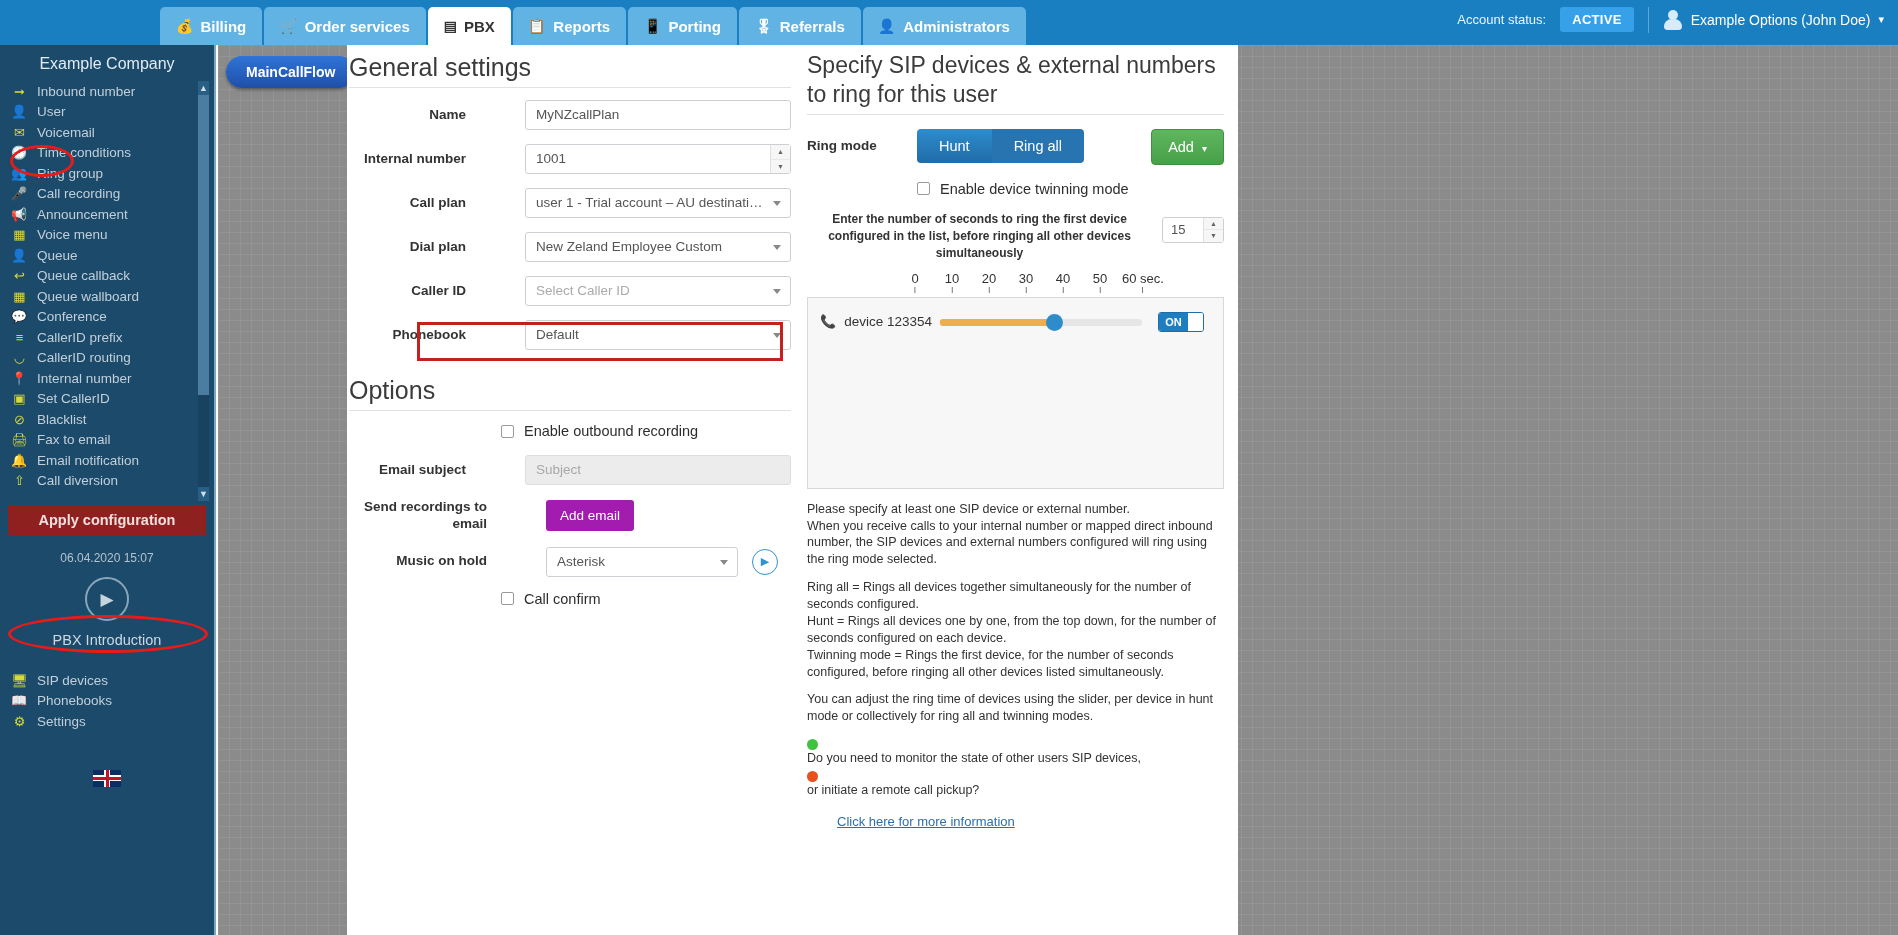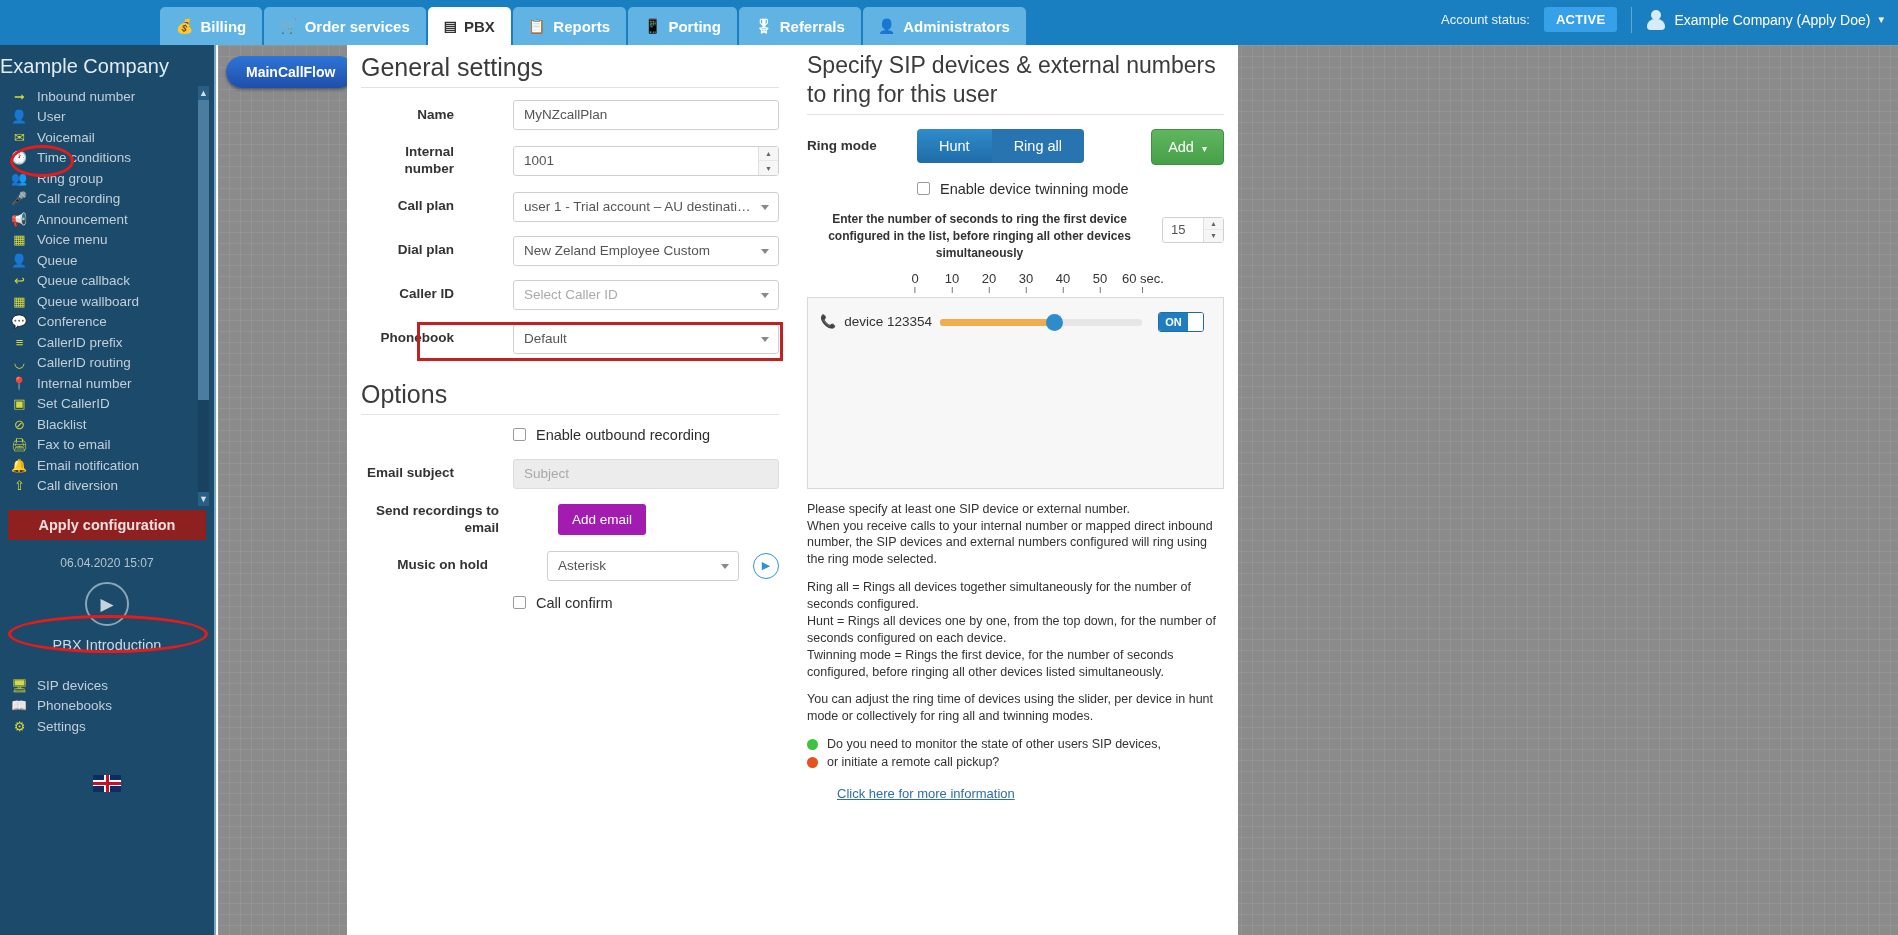--- a/index.html
+++ b/index.html
@@ -54,21 +54,21 @@
   }
   .caret-down { font-size: 11px; }
 
   
   #sidebar {
     position: absolute; top: 45px; left: 0; width: 216px; height: 890px;
     background: #1b4a6b; color: #c9d6de;
     border-right: 2px solid #7ba7c4;
   }
   #sidebar-company {
-    text-align: left; padding: 10px 0 8px; font-size: 20px; color: #e2ebf1;
+    text-align: center; padding: 10px 0 8px; font-size: 16px; color: #e2ebf1;
   }
   #sidebar-scroll {
     position: relative; height: 420px; overflow: hidden;
     padding-left: 10px;
   }
   .side-item {
     display: flex; align-items: center; gap: 8px;
     height: 20.5px; font-size: 13.5px; color: #c2cfd8; cursor: pointer;
     margin-bottom: 0px;
   }
@@ -144,21 +144,21 @@
     color: #ffffff; font-size: 14px; font-weight: bold;
     padding: 8px 20px; border-radius: 16px;
     box-shadow: 0 2px 3px rgba(0,0,0,.35); cursor: pointer;
   }
 
   
   #panel {
     position: absolute; top: 45px; left: 347px; width: 891px; height: 890px;
     background: #ffffff; overflow: hidden;
   }
-  .col-left  { position: absolute; top: 0; left: 0;   width: 446px; height: 890px; padding: 0 14px; }
+  .col-left  { position: absolute; top: 0; left: 0;   width: 446px; height: 890px; padding: 0 2px; }
   .col-right { position: absolute; top: 0; left: 446px; width: 445px; height: 890px; padding: 0 14px; }
 
   h2.sec-title {
     font-size: 25px; font-weight: normal; color: #3b3b3b;
     padding: 8px 0 5px 0; border-bottom: 1px solid #e2e2e2; margin-bottom: 12px;
   }
   h2.panel-title {
     font-size: 23px; font-weight: normal; color: #3b3b3b; line-height: 1.25;
     padding: 6px 0 5px 0; border-bottom: 1px solid #e2e2e2; margin-bottom: 14px;
   }
@@ -269,21 +269,21 @@
     overflow: hidden; border: 1px solid #1f6ca8; cursor: pointer; margin-left: 8px;
   }
   .toggle .on {
     flex: 1; background: #1f7ec0; color: #ffffff; font-size: 11px; font-weight: bold;
     display: flex; align-items: center; justify-content: center;
   }
   .toggle .knob { width: 15px; background: #ffffff; }
 
   #helptext { padding-top: 12px; }
   #helptext p { font-size: 12.5px; color: #333333; line-height: 1.35; margin-bottom: 11px; }
-  .bullet-row { display: flex; align-items: flex-start; gap: 9px; margin-bottom: 1px; }
+  .bullet-row { display: flex; align-items: flex-start; margin-bottom: 1px; flex-direction: column; }
   .dot { width: 11px; height: 11px; border-radius: 50%; flex: none; margin-top: 3px; }
   .dot.green { background: #3fc23f; }
   .dot.red { background: #e8501e; }
   .bullet-txt { font-size: 12.5px; color: #333333; line-height: 1.35; }
   #more-link {
     display: block; font-size: 13px; color: #2f6fa8; text-decoration: underline;
     padding: 14px 0 0 30px; cursor: pointer;
   }
 </style>
 </head>
@@ -320,21 +320,21 @@
       <span class="nav-ico">👤</span>
       <span>Administrators</span>
     </div>
   </div>
   <div id="topbar-right">
     <span id="acct-status-label">Account status:</span>
     <span id="acct-status-badge">ACTIVE</span>
     <div id="topbar-divider"></div>
     <div id="user-chip">
       <span class="avatar-glyph"></span>
-      <span>Example Company (Apply Doe)</span>
+      <span>Example Options (John Doe)</span>
       <span class="caret-down">▾</span>
     </div>
   </div>
 </div>
 
 <div id="sidebar">
   <div id="sidebar-company">Example Company</div>
 
   <div id="sidebar-scroll">
     <div class="side-item">

